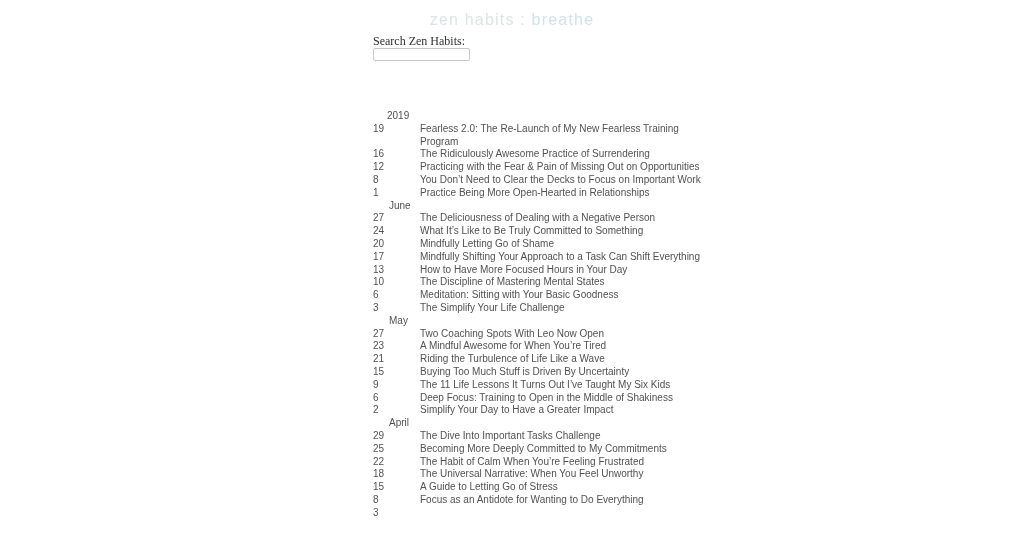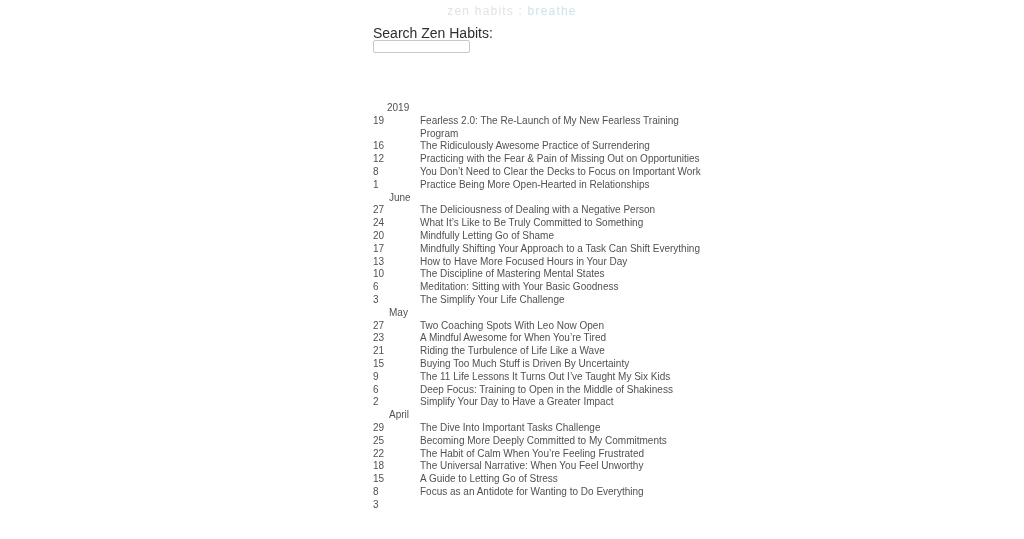--- a/index.html
+++ b/index.html
@@ -6,43 +6,44 @@
   html, body {
     width: 1024px; height: 539px;
     overflow: hidden;
     background: #ffffff;
     font-family: "Liberation Sans", sans-serif;
   }
   .page { width: 1024px; height: 539px; position: relative; }
 
   
   .site-header {
-    padding-top: 4px;
+    padding-top: 12px;
     text-align: center;
-    font-size: 12px;
+    font-size: 16px;
     line-height: 15px;
     letter-spacing: 1.2px;
   }
   .site-header a { text-decoration: none; }
   .title-main   { color: #e0e3e4; }
   .title-accent { color: #cfe3ea; }
 
   
   .container {
     margin-left: 373px;
     width: 330px;
   }
 
   
   .search-block { margin-top: 9px; }
   .search-label {
-    font-size: 14px;
+    font-size: 12px;
     line-height: 11px;
     color: #2e2e2e;
     display: block;
+    font-family: Liberation Serif, serif;
   }
   .search-input {
     display: block;
     margin-top: 1px;
     width: 97px;
     height: 13px;
     border: 1px solid #c8c8c8;
     border-radius: 2px;
     font-size: 10px;
     padding: 0 3px;

